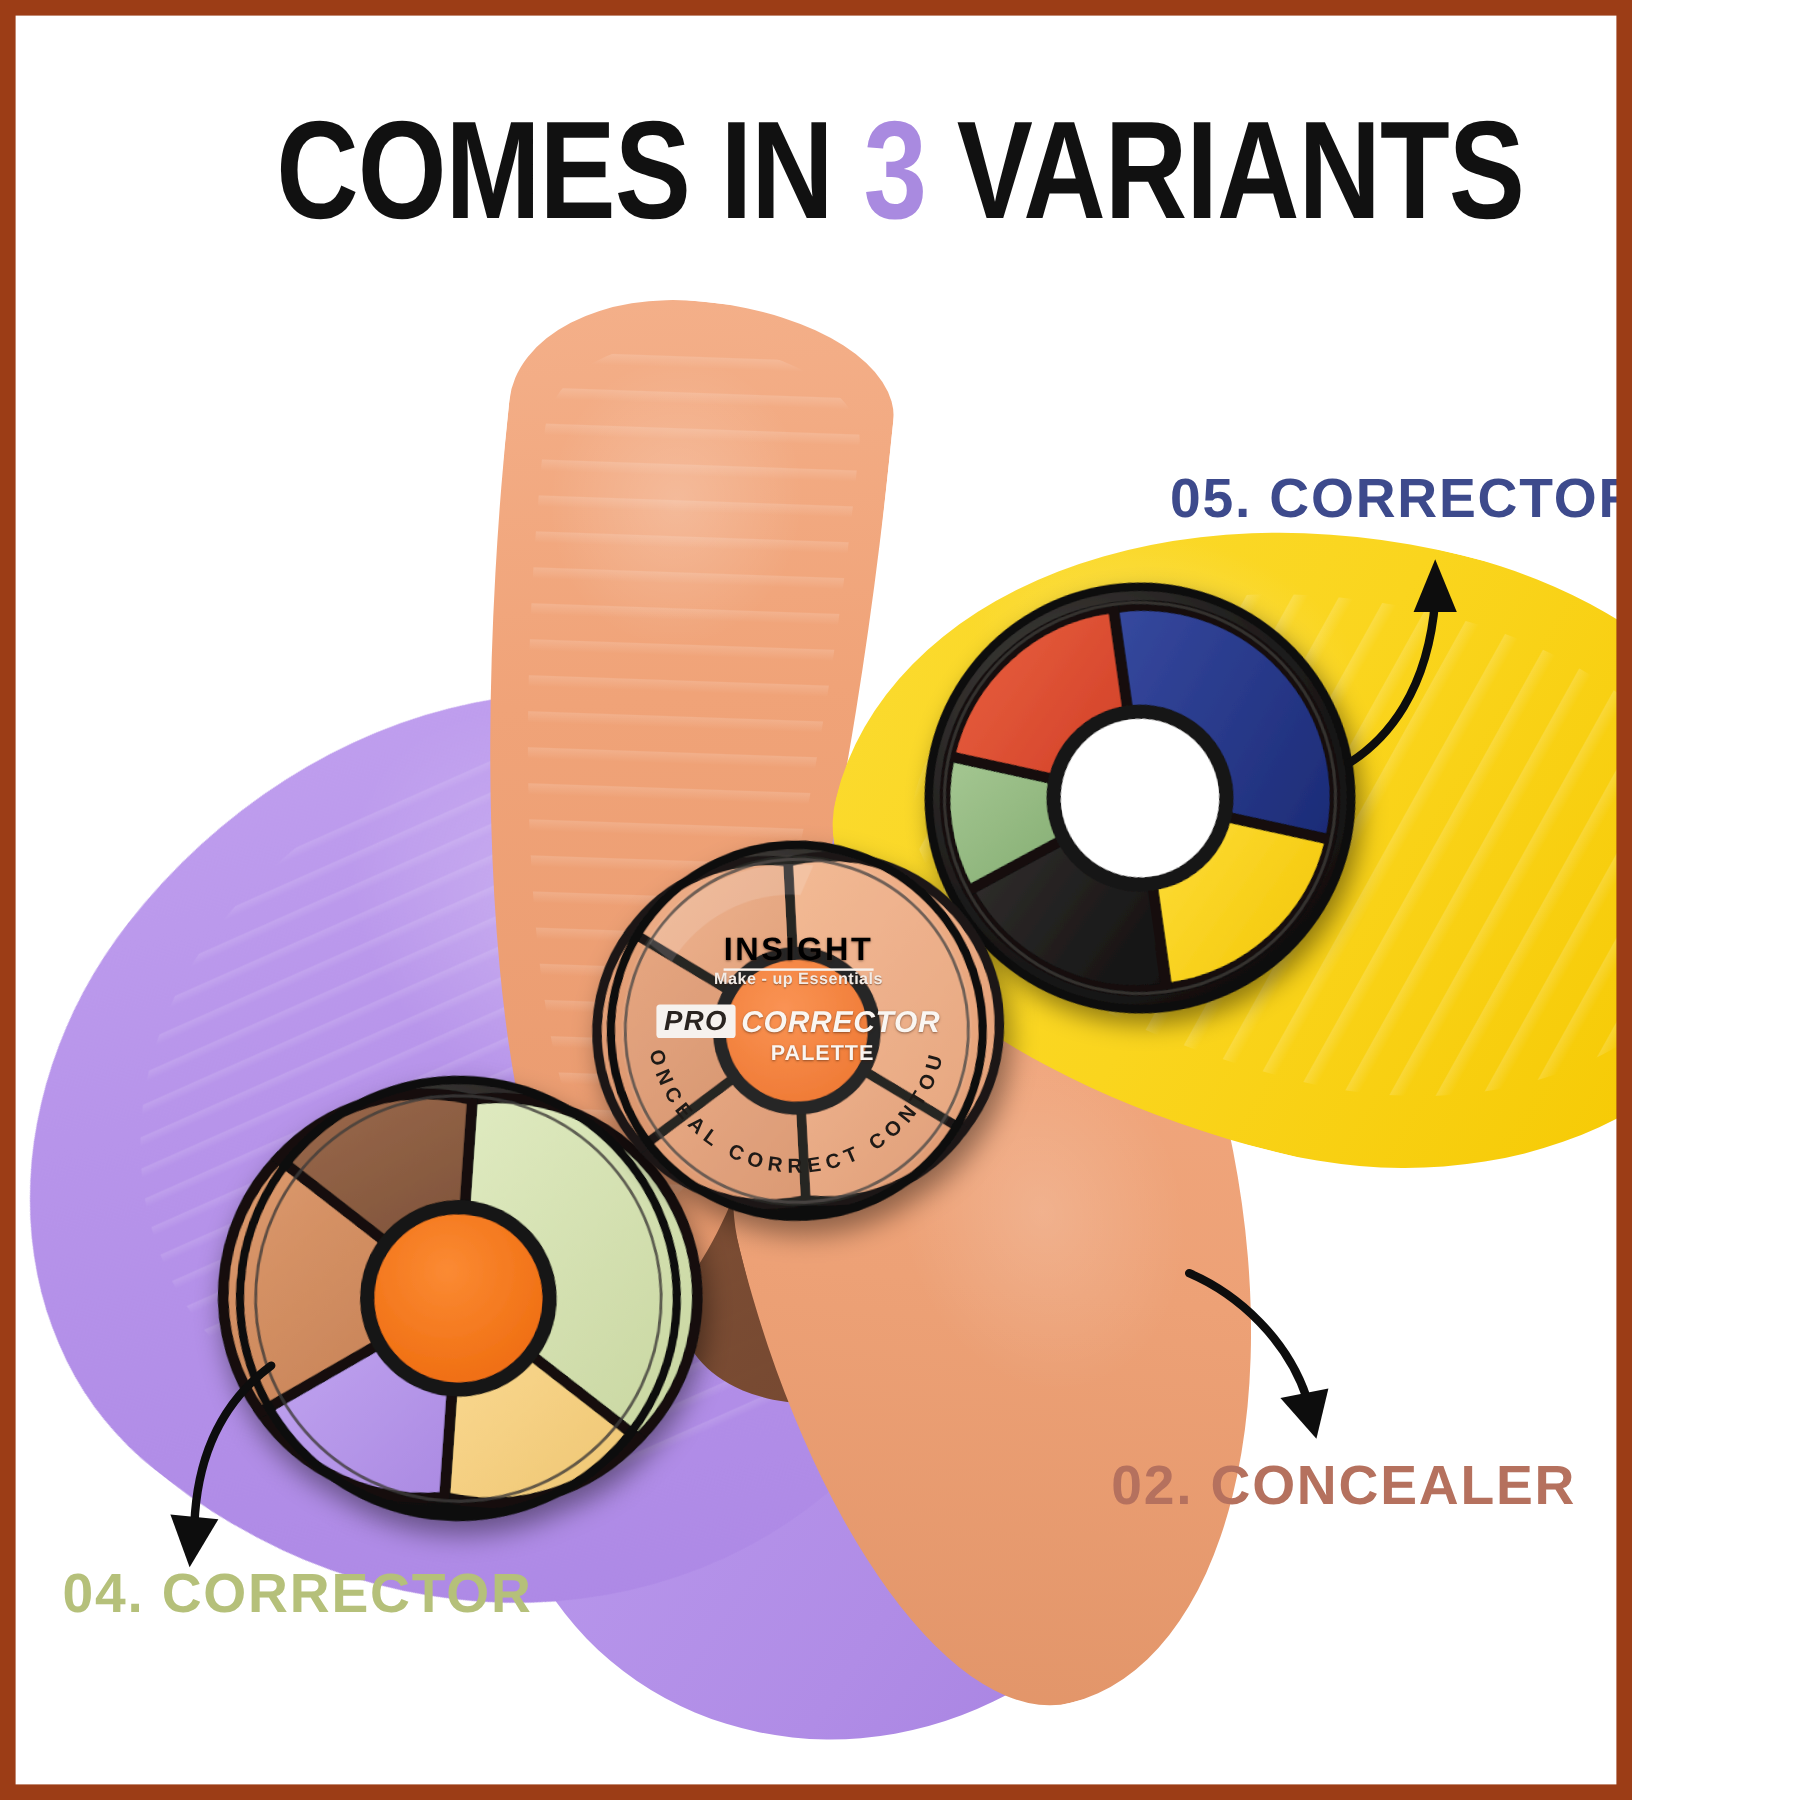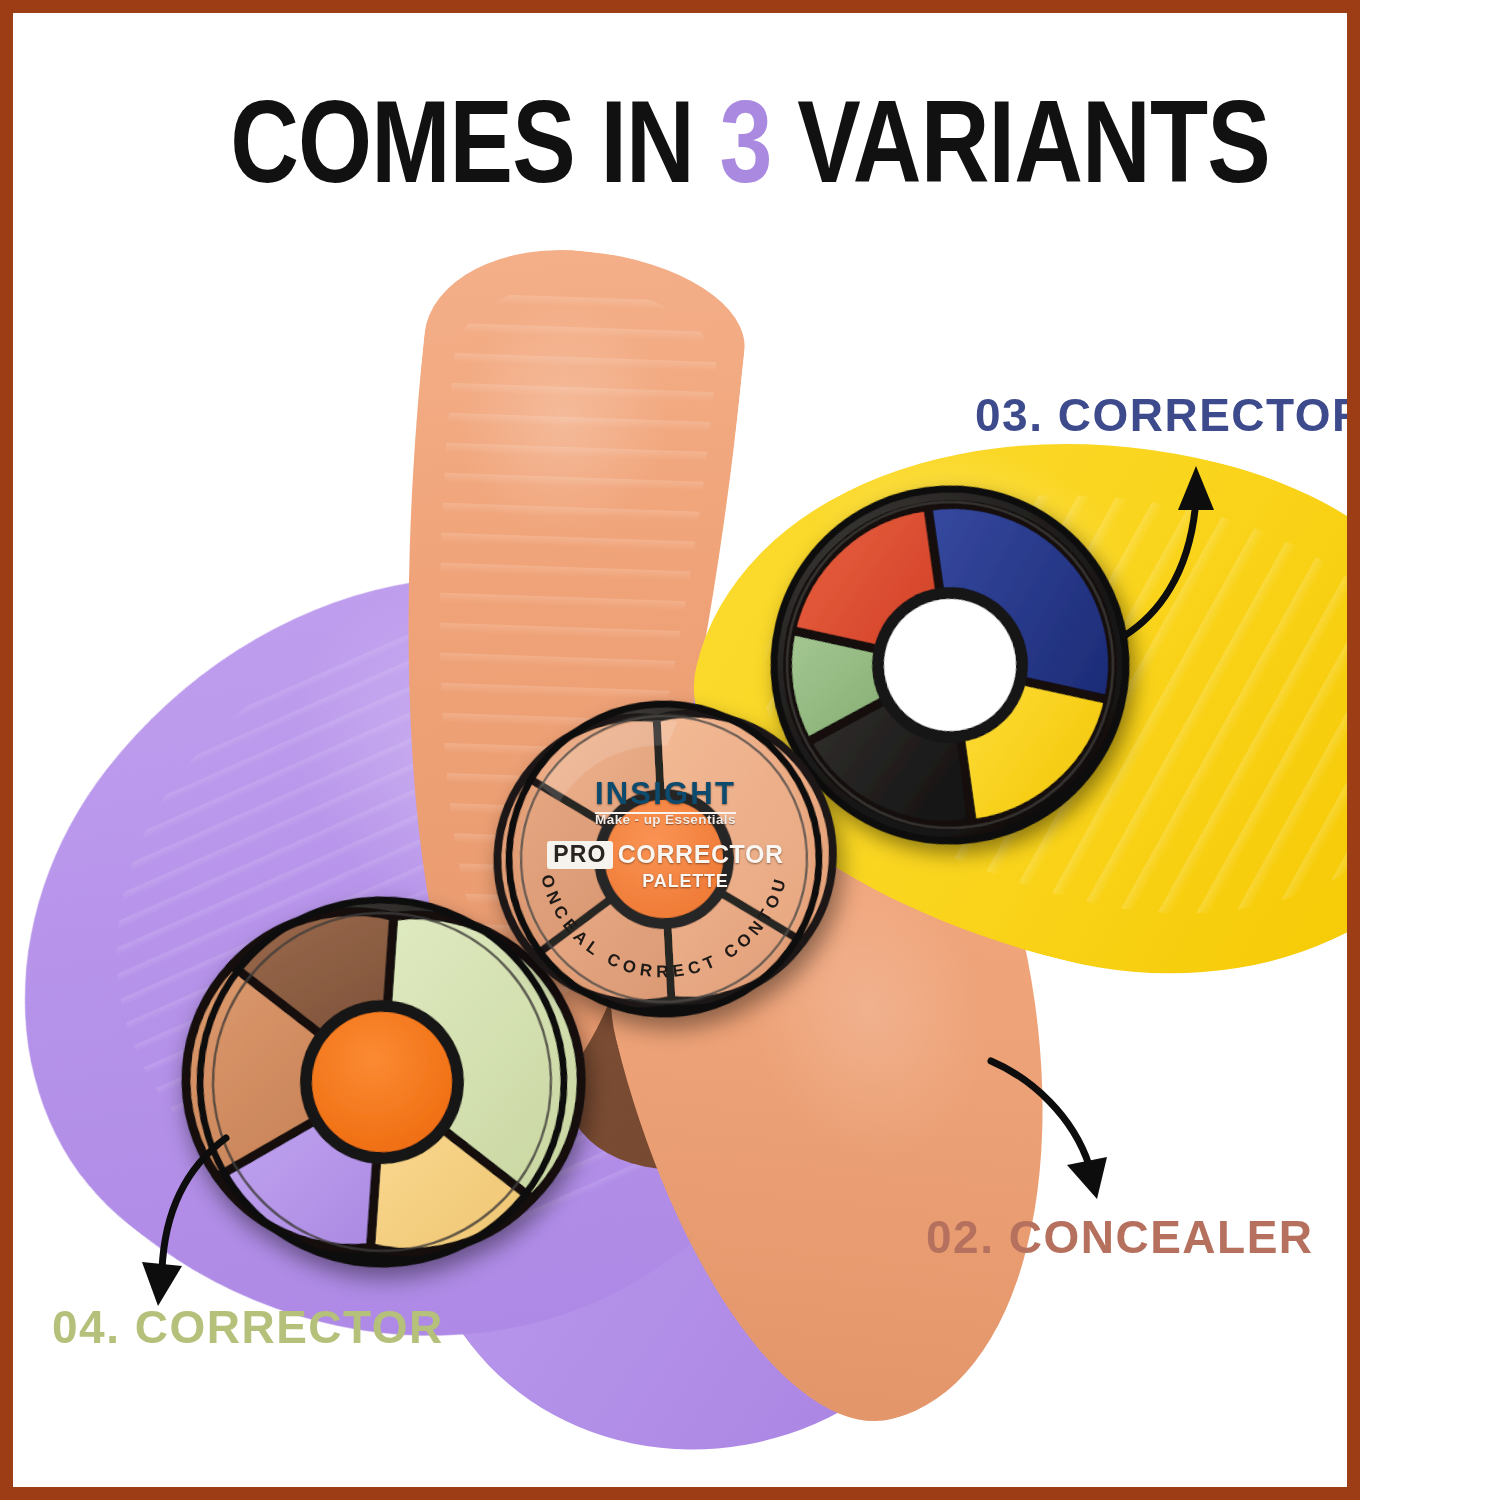--- a/index.html
+++ b/index.html
@@ -171,44 +171,45 @@
   
   .lid-text {
     position: absolute;
     z-index: 30;
     text-align: center;
     pointer-events: none;
   }
   .brand-name {
     font-family: "Liberation Sans Narrow", "Liberation Sans", sans-serif;
     font-weight: 700;
-    font-size: 31px;
+    font-size: 27px;
     letter-spacing: 2.2px;
-    color: #0c4a6e;
+    color: #000000;
     text-shadow: 0 1px 2px rgba(60,30,15,.55);
     line-height: 1;
   }
   .brand-name .under { border-bottom: 2.5px solid #f7f3ef; padding-bottom: 1px; }
   .brand-tag {
     font-family: "Liberation Sans", sans-serif;
     font-weight: 700;
     font-size: 13.5px;
     letter-spacing: .4px;
     color: #f3ece6;
     text-shadow: 0 1px 1px rgba(60,30,15,.5);
     margin-top: 4px;
     line-height: 1;
   }
   .prod-line {
     margin-top: 14px;
     display: flex;
-    align-items: center;
+    align-items: flex-end;
     justify-content: center;
     gap: 5px;
     line-height: 1;
+    font-style: italic;
   }
   .pro-badge {
     background: #f6f2ee;
     color: #2a2420;
     font-family: "Liberation Sans", sans-serif;
     font-weight: 700;
     font-size: 23px;
     letter-spacing: 1.2px;
     padding: 2px 6px 3px 6px;
     border-radius: 3px;
@@ -445,20 +446,20 @@
   <svg class="arrow" style="left:985px; top:1045px;" width="170" height="180" viewBox="0 0 170 180">
     <path d="M6,16 C48,34 88,72 104,120" fill="none" stroke="#0d0d0d" stroke-width="7" stroke-linecap="round"></path>
     <path d="M112,154 L82,120 L122,112 Z" fill="#0d0d0d"></path>
   </svg>
 
   <svg class="arrow" style="left:140px; top:1130px;" width="160" height="200" viewBox="0 0 160 200">
     <path d="M86,8 C40,42 24,92 22,140" fill="none" stroke="#0d0d0d" stroke-width="7" stroke-linecap="round"></path>
     <path d="M18,176 L2,132 L42,136 Z" fill="#0d0d0d"></path>
   </svg>
 
-  <div class="label" style="left:975px; top:388px; color:#3d4a8c;">03. CORRECTOR</div>
+  <div class="label" style="left:975px; top:388px; color:#3d4a8c;">05. CORRECTOR</div>
 
   <div class="label" style="left:926px; top:1210px; color:#b5715e;">02. CONCEALER</div>
 
   <div class="label" style="left:52px; top:1300px; color:#b5c07a;">04. CORRECTOR</div>
 
   <div class="frame"></div>
 </div>
 
 </body></html>

